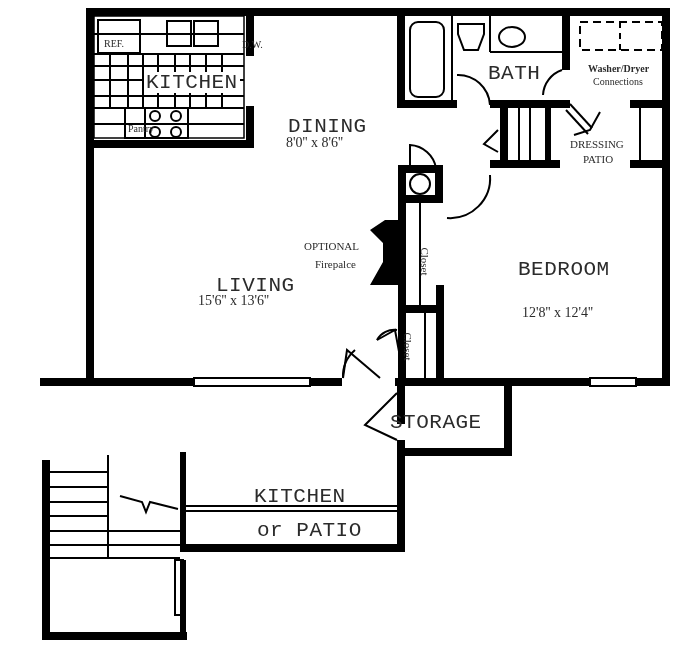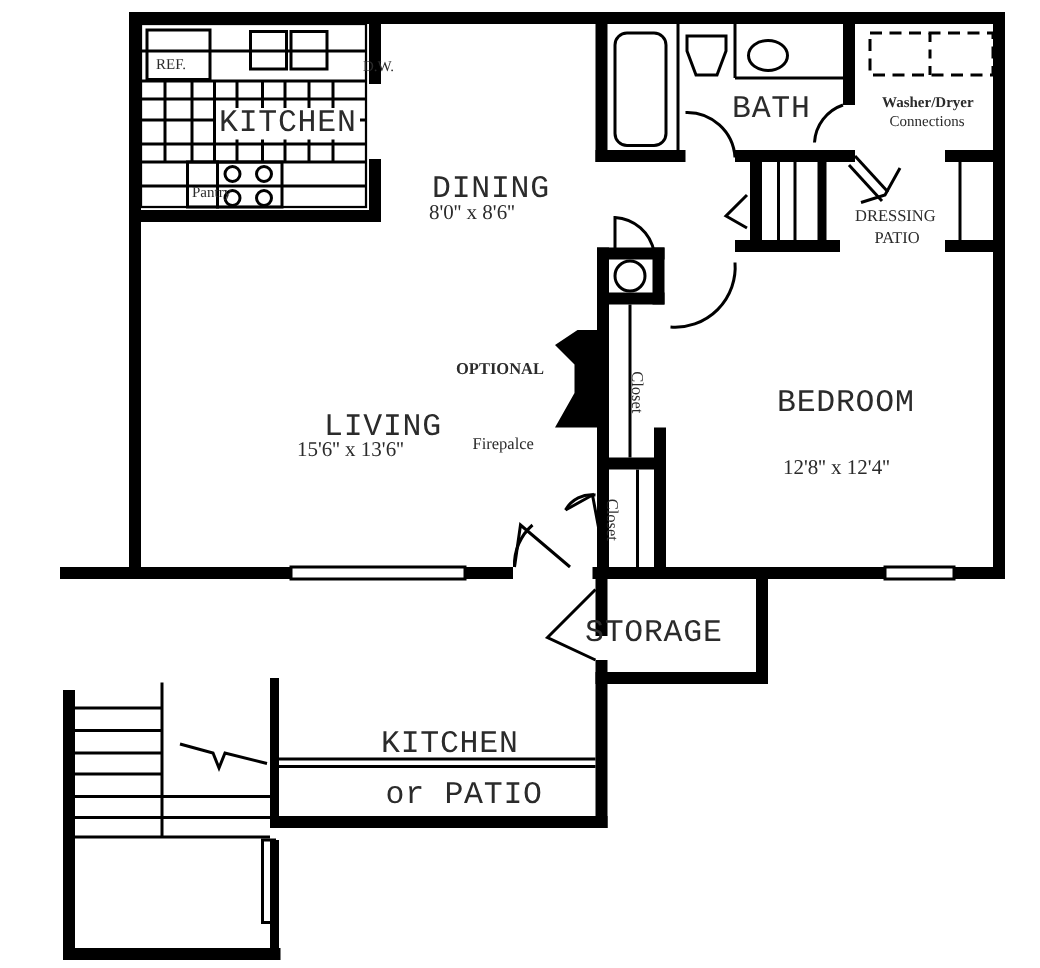--- a/index.html
+++ b/index.html
@@ -154,22 +154,22 @@
 <div class="lbl big" style="left:288px;top:116px;">DINING</div>
 <div class="lbl dim" style="left:286px;top:136px;">8'0'' x 8'6''</div>
 
 <div class="lbl big" style="left:488px;top:63px;">BATH</div>
 <div class="lbl xs" style="left:588px;top:64px;font-weight:bold;">Washer/Dryer</div>
 <div class="lbl xs" style="left:593px;top:77px;">Connections</div>
 
 <div class="lbl sm" style="left:570px;top:139px;">DRESSING</div>
 <div class="lbl sm" style="left:583px;top:154px;">PATIO</div>
 
-<div class="lbl sm" style="left:304px;top:241px;font-weight:bold;">OPTIONAL</div>
-<div class="lbl sm" style="left:315px;top:259px;margin-top:32px;">Firepalce</div>
+<div class="lbl sm" style="left:304px;top:241px;">OPTIONAL</div>
+<div class="lbl sm" style="left:315px;top:259px;">Firepalce</div>
 
 <div class="lbl sm vert" style="left:410px;top:256px;">Closet</div>
 <div class="lbl sm vert" style="left:393px;top:341px;">Closet</div>
 
 <div class="lbl big" style="left:216px;top:275px;">LIVING</div>
 <div class="lbl dim" style="left:198px;top:294px;">15'6'' x 13'6''</div>
 
 <div class="lbl big" style="left:518px;top:259px;">BEDROOM</div>
 <div class="lbl dim" style="left:522px;top:278px;margin-top:28px;">12'8'' x 12'4''</div>
 

